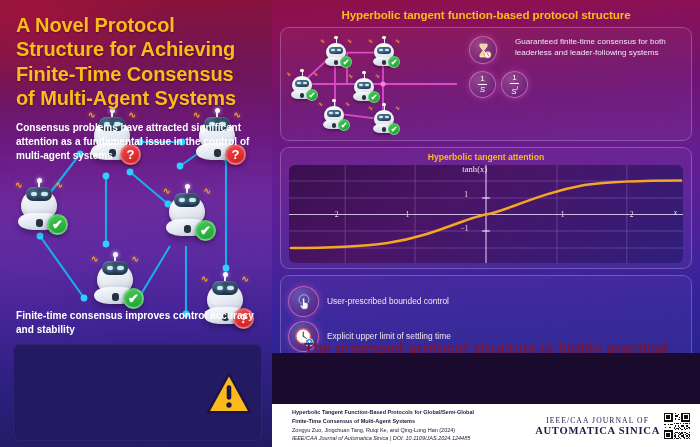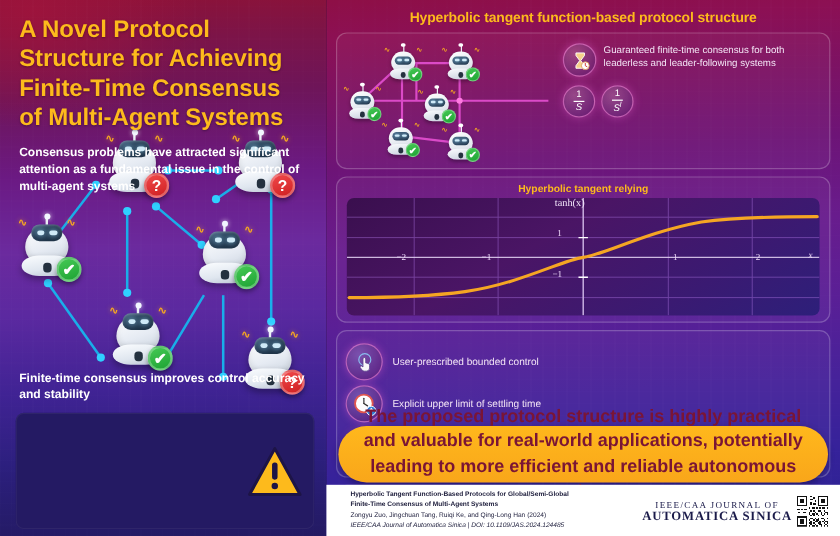--- a/index.html
+++ b/index.html
@@ -104,21 +104,21 @@
     background:#241a63; border-radius:7px;
     box-shadow: inset 0 0 0 1px rgba(255,255,255,.05);
     padding:10px 62px 10px 12px;
     color:#fff; font-size:9.3px; font-weight:700; line-height:1.52;
     display:flex; align-items:center;
   }
   .warn-tri { position:absolute; right:10px; top:50%; margin-top:-22px; width:46px; height:44px; }
 
   
   .right {
-    position: relative; width: 428px; height: 447px; flex: 0 0 428px;
+    position: relative; width: 428px; height: 353px; flex: 0 0 428px;
     background: linear-gradient(176deg,
       #8e0f46 0%, #8c1054 7%, #7c1264 18%,
       #6d1477 30%, #681c8d 44%, #5a1f96 58%,
       #46229a 72%, #35229a 85%, #2a2390 100%);
     overflow: hidden;
   }
   .right::after{
     content:""; position:absolute; inset:0;
     background:
       repeating-linear-gradient(90deg, rgba(255,255,255,0.018) 0 1px, transparent 1px 10px),
@@ -167,21 +167,21 @@
   .minibot .mw{ position:absolute; top:-1px; font-size:6px; color:#F5A623; font-weight:700; }
   .minibot .mw.l{left:-1px;} .minibot .mw.r{right:-1px;}
   .minibot .mok{
     position:absolute; right:-1px; bottom:0px; width:12px; height:12px; border-radius:50%;
     background:linear-gradient(160deg,#45c954,#1ea334); color:#fff;
     font-size:8px; font-weight:700; display:flex; align-items:center; justify-content:center;
     border:1.2px solid rgba(255,255,255,.3);
   }
 
   .c1 .bul { flex:1; padding:3px 2px 0 4px; display:flex; flex-direction:column; }
-  .bullet-top { display:flex; align-items:flex-start; gap:6px; }
+  .bullet-top { display:flex; align-items:flex-start; gap:18px; }
   .icon-circ {
     flex:0 0 auto; border-radius:50%; display:flex; align-items:center; justify-content:center;
     background: radial-gradient(circle at 35% 30%, rgba(255,255,255,.20), rgba(90,20,110,.65));
     border:1.4px solid rgba(255,140,220,.55);
     box-shadow:0 0 7px rgba(220,90,200,.45);
     position:relative;
   }
   .ic-36 { width:31px; height:31px; }
   .ic-32 { width:28px; height:28px; }
   .ic-30 { width:27px; height:27px; }
@@ -528,21 +528,21 @@
                 <span class="bar"></span>
                 <span class="den"><i style="font-style:italic">S</i><sup>l</sup></span>
               </span>
             </span>
           </div>
         </div>
       </div>
     </div>
 
     <div class="card c2">
-      <div class="ct">Hyperbolic tangent relying</div>
+      <div class="ct">Hyperbolic tangent attention</div>
       <div class="plotwrap">
         <svg viewBox="0 0 400 98" preserveAspectRatio="none">
           <g stroke="#b278e8" stroke-width="0.8" opacity=".45">
             <line x1="0" y1="16" x2="400" y2="16"></line>
             <line x1="0" y1="33" x2="400" y2="33"></line>
             <line x1="0" y1="66" x2="400" y2="66"></line>
             <line x1="0" y1="83" x2="400" y2="83"></line>
             <line x1="57" y1="0" x2="57" y2="98"></line>
             <line x1="128" y1="0" x2="128" y2="98"></line>
             <line x1="200" y1="0" x2="200" y2="98"></line>

